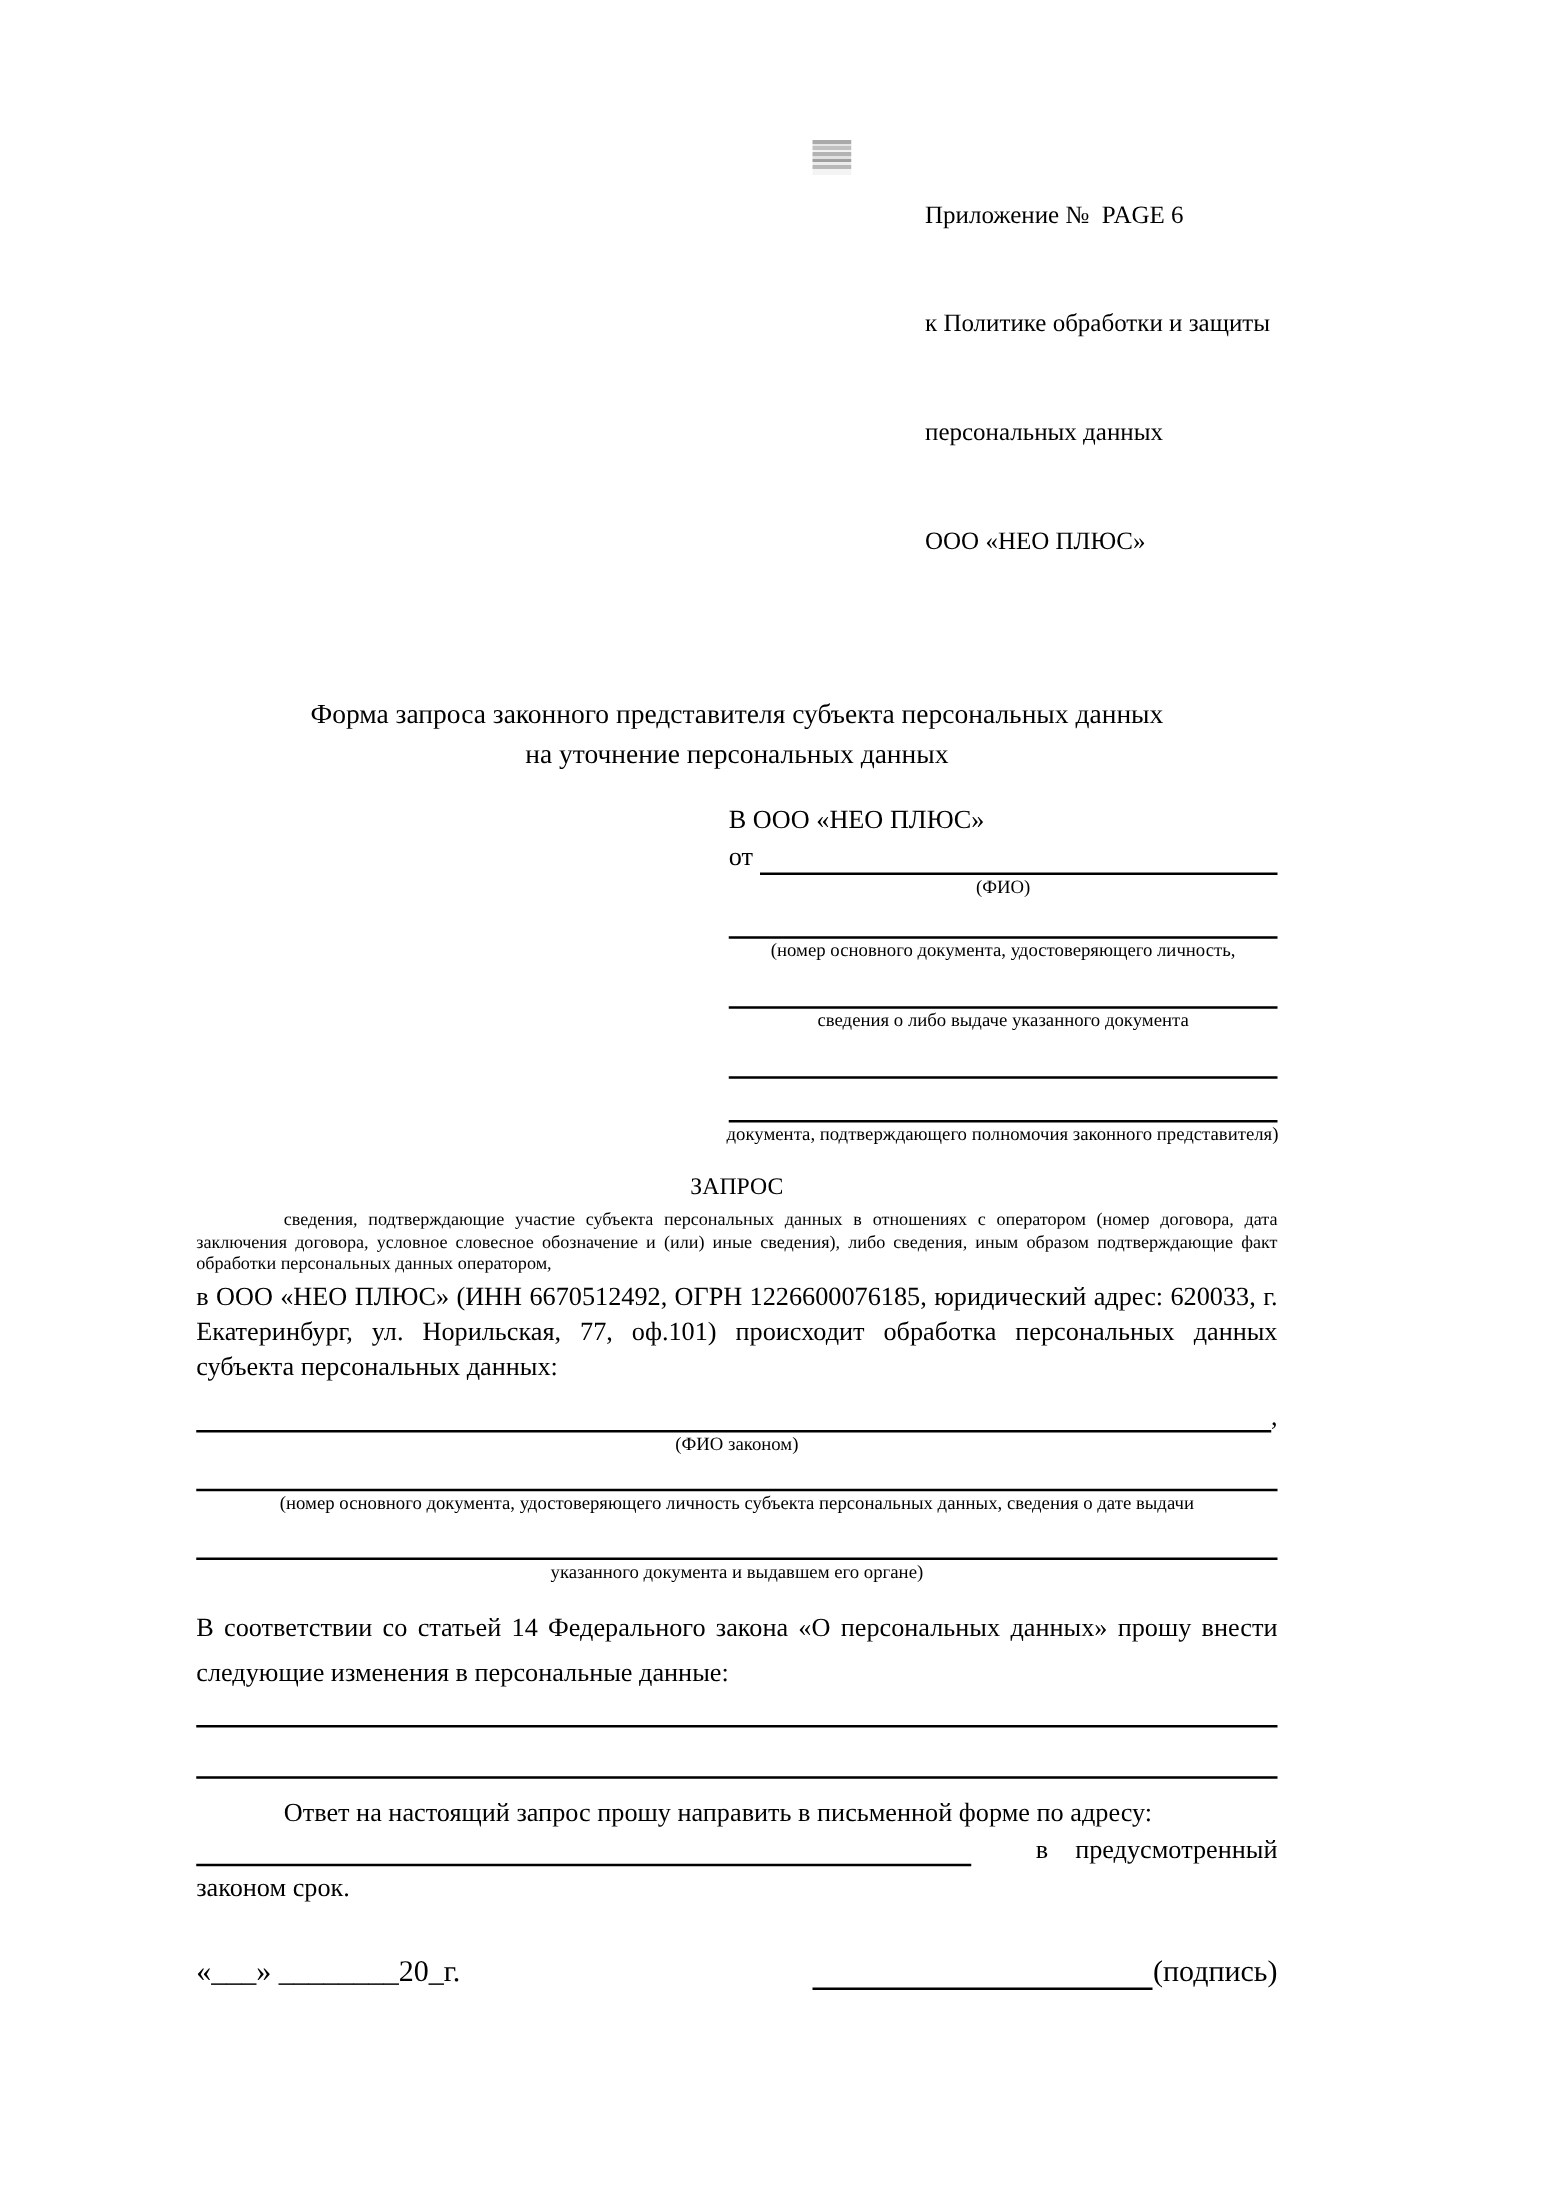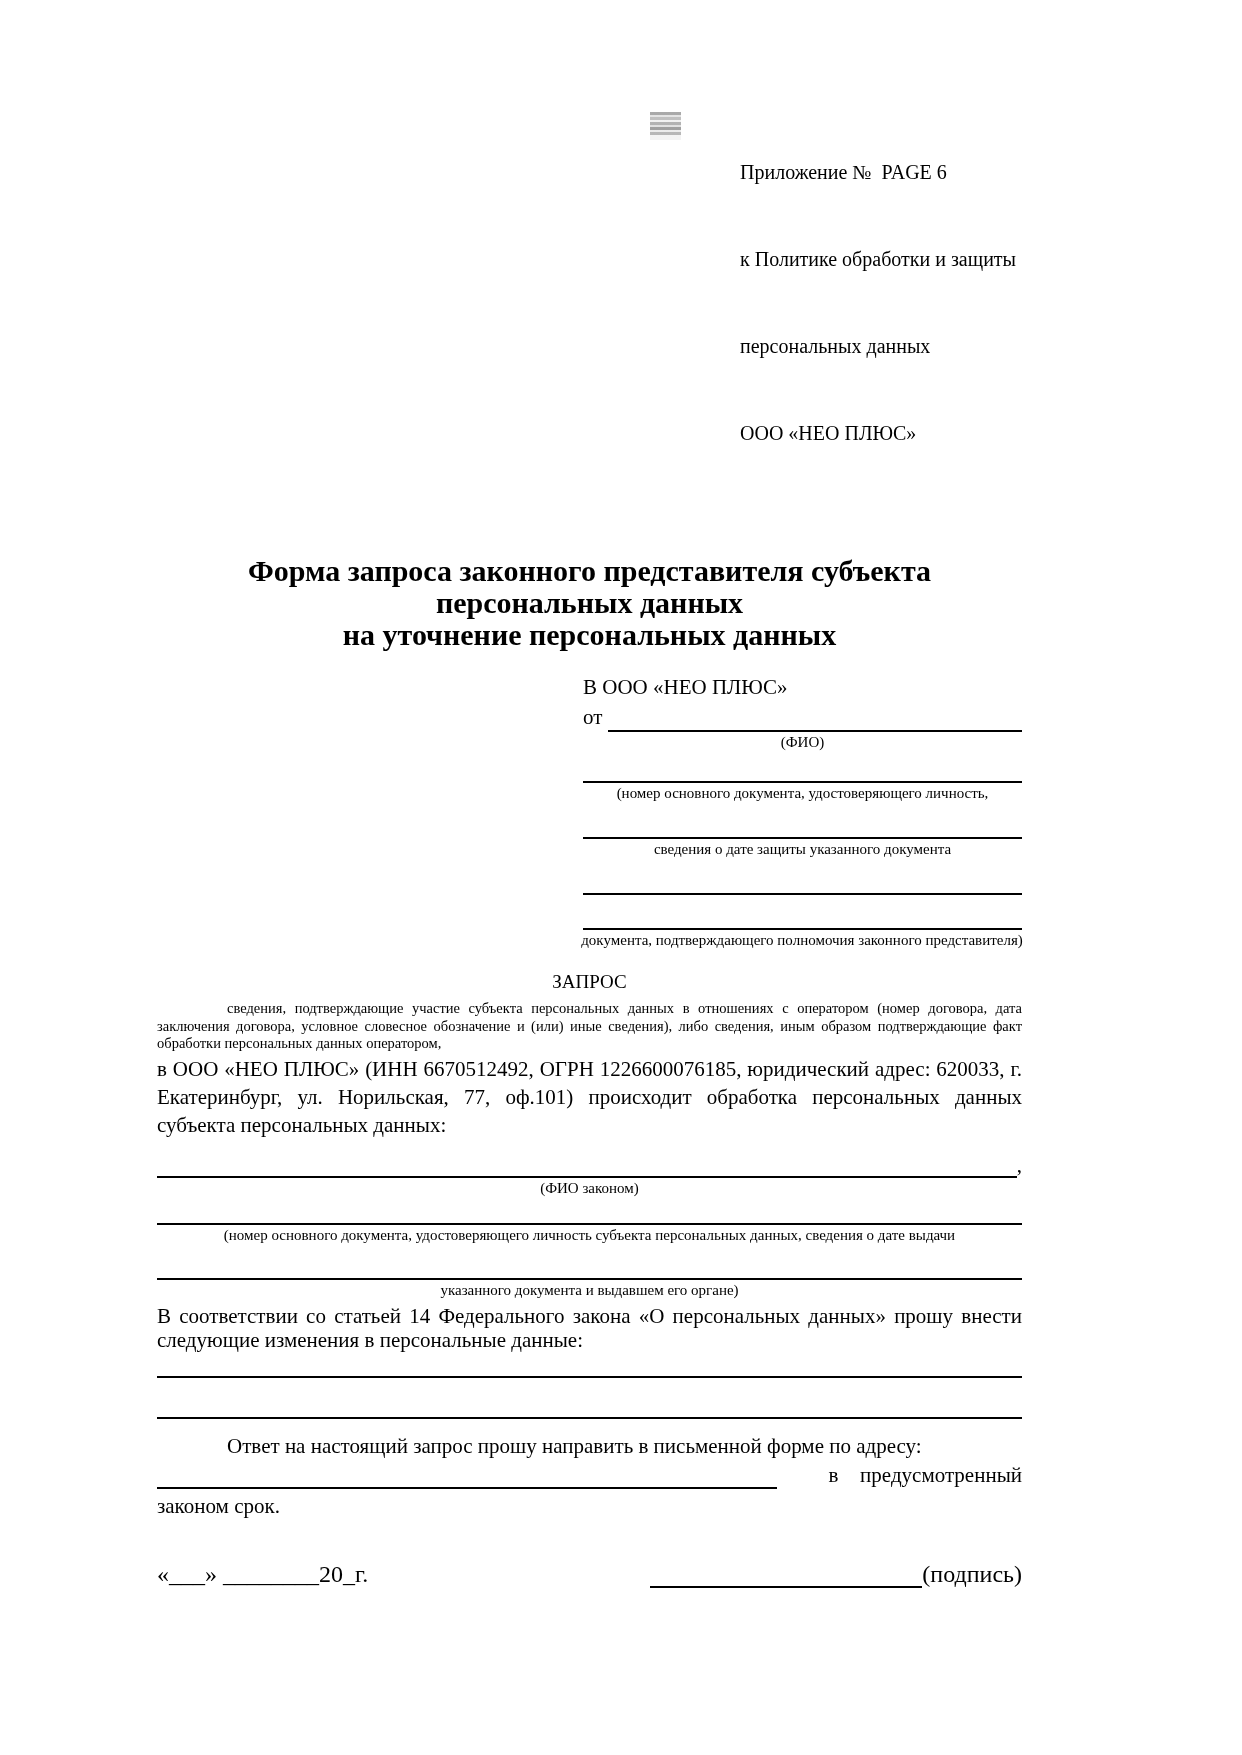--- a/index.html
+++ b/index.html
@@ -37,22 +37,22 @@
   .header-block {
     margin-left: 583px;
     font-size: 20px;
     line-height: 29px;
     white-space: pre-wrap;
   }
   
   .title {
     margin-top: 49px;
     text-align: center;
-    font-weight: bold;
-    font-size: 30px;
+    font-weight: normal;
+    font-size: 22px;
     line-height: 32px;
   }
   
   .addr {
     margin-top: 21px;
     margin-left: 426px;
     width: 439px;
     font-size: 21px;
     line-height: 30px;
   }
@@ -91,21 +91,21 @@
     margin-top: 3px;
   }
   .para { text-align: justify; margin-top: 2px; }
   .subject-row { display: flex; align-items: flex-end; margin-top: 13px; }
   .subject-row .fill-line { flex: 1 1 auto; height: 26px; }
   .subject-row .tail { flex: 0 0 auto; font-size: 21px; }
   .mid-group { margin-top: 0; }
   .mid-group .fill-line.full { display: block; height: 26px; width: 100%; }
   .mid-group + .mid-group { margin-top: 8px; }
   .mid-cap { font-size: 15px; line-height: 21px; text-align: center; }
-  .law-para { margin-top: 3px; text-align: justify; line-height: 24px; }
+  .law-para { margin-top: 15px; text-align: justify; line-height: 36px; }
   .blank-line { display: block; height: 26px; width: 100%; border-bottom: 2px solid #000; }
   .blank-line + .blank-line { margin-top: 15px; }
   .reply-para { margin-top: 12px; text-indent: 70px; line-height: 30px; }
   .reply-tail {
     display: flex;
     align-items: flex-end;
     justify-content: space-between;
   }
   .reply-tail .fill-line { width: 620px; height: 26px; }
   .reply-tail .w1 { margin-left: 30px; }
@@ -150,21 +150,21 @@
     </div>
     <div class="cap">(ФИО)</div>
 
     <div class="field-group">
       <span class="fill-line full"></span>
       <div class="cap">(номер основного документа, удостоверяющего личность,</div>
     </div>
 
     <div class="field-group">
       <span class="fill-line full"></span>
-      <div class="cap">сведения о дате защиты указанного документа</div>
+      <div class="cap">сведения о либо выдаче указанного документа</div>
     </div>
 
     <div class="field-group">
       <span class="fill-line full"></span>
     </div>
 
     <div class="field-group">
       <span class="fill-line full"></span>
       <div class="cap cap-wide">документа, подтверждающего полномочия законного представителя)</div>
     </div>

